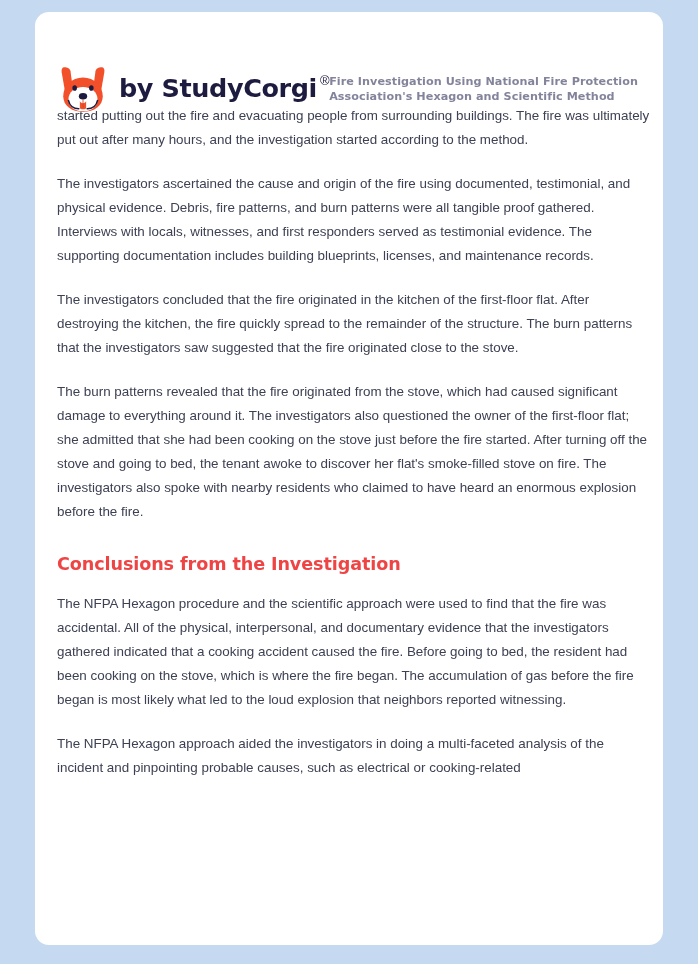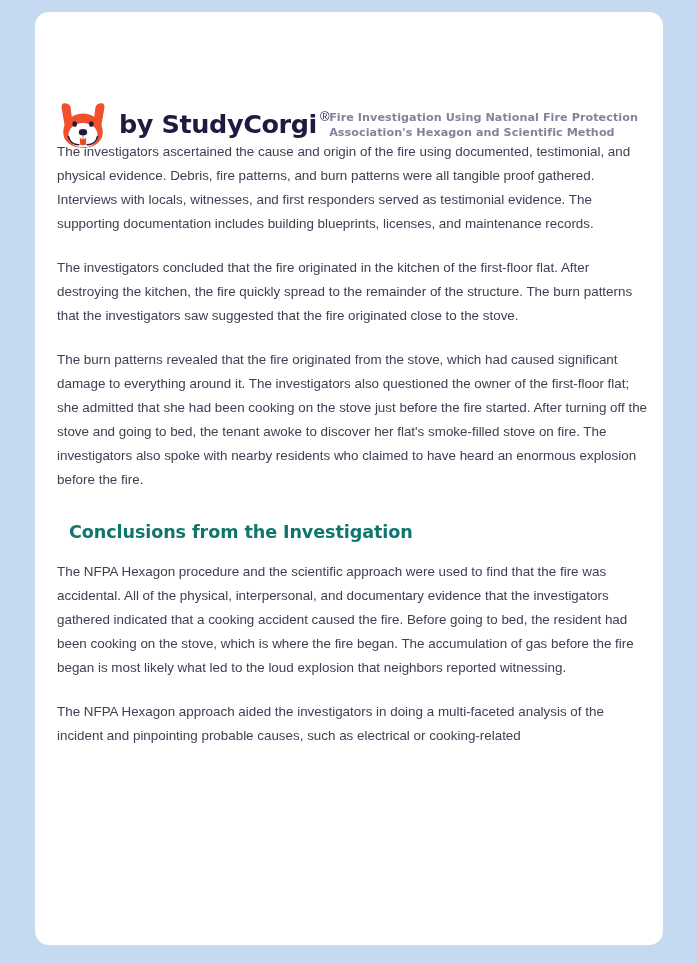--- a/index.html
+++ b/index.html
@@ -30,21 +30,20 @@
     overflow: hidden;
   }
   
   .doc-header {
     display: flex;
     align-items: flex-start;
     justify-content: space-between;
     padding: 52px 0px 0px 0px;
     height: 92px;
     box-sizing: border-box;
-    margin-top: 36px;
   }
   .brand {
     display: flex;
     align-items: center;
     padding-left: 22px;
     gap: 10px;
   }
   .corgi-logo {
     width: 52px;
     height: 50px;
@@ -104,22 +103,22 @@
     margin: 0 0 20px 0;
     text-align: left;
     font-family: "Liberation Sans", sans-serif;
   }
   .para:first-child {
     margin-top: 0;
   }
   .section-heading {
     font-size: 17.6px;
     font-weight: bold;
-    color: #0f766e;
-    margin: 28px 0 16px 12px;
+    color: #ef4444;
+    margin: 28px 0 16px 0;
     line-height: 24px;
     letter-spacing: -0.1px;
     font-family: "DejaVu Sans", sans-serif;
   }
   .para-clipped {
     margin-bottom: 16px;
   }
 </style>
 </head>
 <body>
@@ -146,20 +145,21 @@
         <div class="brand-word"><span>by StudyCorgi</span><span class="brand-reg">®</span></div>
       </div>
 
       <div class="header-meta">
         <div class="header-title">Fire Investigation Using National Fire Protection Association's Hexagon and Scientific Method</div>
       </div>
 
     </div>
 
     <div class="doc-body" id="body-root">
+        <p class="para">started putting out the fire and evacuating people from surrounding buildings. The fire was ultimately put out after many hours, and the investigation started according to the method.</p>
         <p class="para">The investigators ascertained the cause and origin of the fire using documented, testimonial, and physical evidence. Debris, fire patterns, and burn patterns were all tangible proof gathered. Interviews with locals, witnesses, and first responders served as testimonial evidence. The supporting documentation includes building blueprints, licenses, and maintenance records.</p>
         <p class="para"> The investigators concluded that the fire originated in the kitchen of the first-floor flat. After destroying the kitchen, the fire quickly spread to the remainder of the structure. The burn patterns that the investigators saw suggested that the fire originated close to the stove.</p>
         <p class="para">The burn patterns revealed that the fire originated from the stove, which had caused significant damage to everything around it. The investigators also questioned the owner of the first-floor flat; she admitted that she had been cooking on the stove just before the fire started. After turning off the stove and going to bed, the tenant awoke to discover her flat's smoke-filled stove on fire. The investigators also spoke with nearby residents who claimed to have heard an enormous explosion before the fire.</p>
         <h2 class="section-heading">Conclusions from the Investigation</h2>
         <p class="para">The NFPA Hexagon procedure and the scientific approach were used to find that the fire was accidental. All of the physical, interpersonal, and documentary evidence that the investigators gathered indicated that a cooking accident caused the fire. Before going to bed, the resident had been cooking on the stove, which is where the fire began. The accumulation of gas before the fire began is most likely what led to the loud explosion that neighbors reported witnessing.</p>
         <p class="para para-clipped">The NFPA Hexagon approach aided the investigators in doing a multi-faceted analysis of the incident and pinpointing probable causes, such as electrical or cooking-related</p>
       </div>
 
   </div>
 </div>

